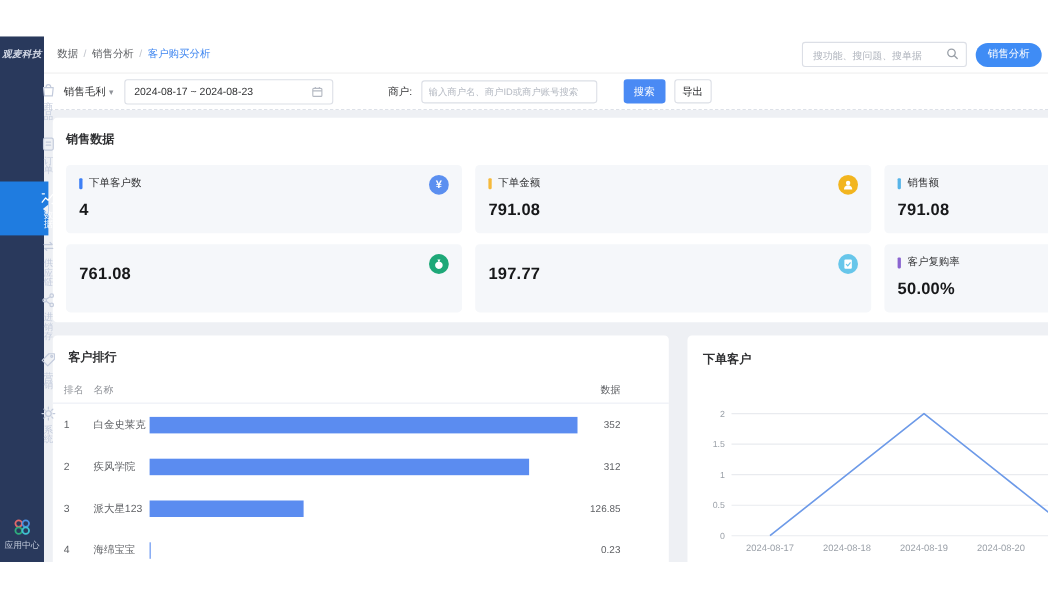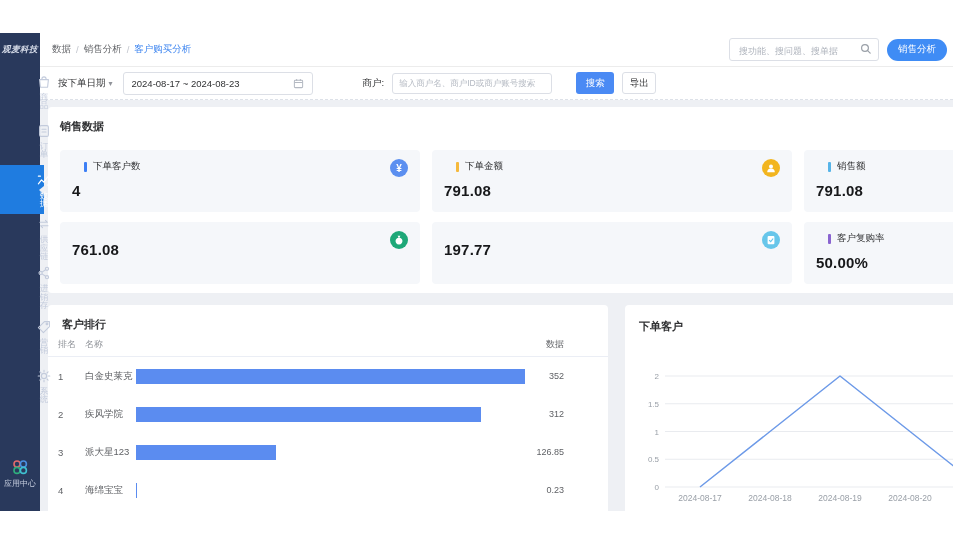--- a/index.html
+++ b/index.html
@@ -11,21 +11,21 @@
   #sidebar{position:absolute;left:0;top:0;width:40px;height:478px;background:#29395c;z-index:5;}
   .logo{height:34px;display:flex;align-items:center;justify-content:center;}
   .logo span{color:#d3d9e6;font-size:8.5px;font-style:italic;font-weight:bold;letter-spacing:.5px;}
   .side-item{position:relative;height:49px;display:flex;flex-direction:column;align-items:center;justify-content:center;gap:3px;cursor:pointer;padding-left:44px;}
   .side-item .lbl{font-size:8.5px;color:#c3cbdc;line-height:1;}
   .side-item svg{display:block;}
   .side-item.active{background:#1f7ce0;}
   .side-item.active .lbl{color:#fff;}
   .side-item.active::after{content:"";position:absolute;right:0;top:50%;margin-top:-4px;
        border-top:4px solid transparent;border-bottom:4px solid transparent;border-right:5px solid #eef0f4;}
-  #app-center{position:absolute;left:0;bottom:22px;width:40px;display:flex;flex-direction:column;align-items:center;gap:2px;cursor:pointer;}
+  #app-center{position:absolute;left:0;bottom:10px;width:40px;display:flex;flex-direction:column;align-items:center;gap:2px;cursor:pointer;}
   #app-center .lbl{font-size:8px;color:#c3cbdc;}
 
   
   #main{position:absolute;left:40px;top:0;width:913px;height:478px;}
 
   #topbar{position:absolute;left:0;top:0;width:913px;height:33px;background:#fff;border-bottom:1px solid #ececec;
           display:flex;align-items:center;}
   .crumbs{display:flex;align-items:center;gap:5px;padding-left:12px;font-size:9.5px;}
   .crumb{color:#606266;cursor:pointer;}
   .crumb.current{color:#3d85f0;}
@@ -55,31 +55,31 @@
   #content-bg{position:absolute;left:0;top:67px;width:913px;height:411px;background:#eef0f4;}
 
   .panel{position:absolute;background:#fff;border-radius:4px;}
   .panel-title{font-size:11px;font-weight:bold;color:#303133;}
 
   
   #sales-panel{left:8px;top:74px;width:1120px;height:186px;padding:12px;box-sizing:border-box;}
   #sales-panel .panel-title{margin-bottom:16px;}
   .cards{display:grid;grid-template-columns:repeat(3,360px);grid-auto-rows:62px;gap:10px 12px;}
   .stat-card{position:relative;background:#f5f7fa;border-radius:4px;padding:10px 12px;box-sizing:border-box;}
-  .card-top{display:flex;align-items:center;gap:6px;margin-left:12px;}
+  .card-top{display:flex;align-items:center;gap:6px;}
   .card-accent{width:3px;height:10px;border-radius:1px;background:#3d7ff5;}
   .card-label{font-size:9.5px;color:#303133;}
   .card-icon{position:absolute;right:12px;top:9px;width:18px;height:18px;border-radius:50%;
              display:flex;align-items:center;justify-content:center;color:#fff;font-size:10px;font-weight:bold;}
   .card-value{margin-top:9px;font-size:15px;font-weight:bold;color:#17181a;letter-spacing:.2px;}
 
   
   #ranking-panel{left:8px;top:272px;width:560px;height:210px;padding:12px 0 0 0;box-sizing:border-box;}
   #ranking-panel .panel-title{padding-left:14px;}
-  .rank-header{display:flex;align-items:center;height:24px;border-bottom:1px solid #ebeef5;
+  .rank-header{display:flex;align-items:center;height:24px;margin-top:10px;border-bottom:1px solid #ebeef5;
                font-size:9px;color:#909399;}
   .rank-row{display:flex;align-items:center;height:38px;font-size:9.5px;color:#606266;}
   .col-rank{width:27px;padding-left:10px;flex:none;}
   .col-name{width:51px;flex:none;}
   .col-bar{width:389px;flex:none;display:flex;align-items:center;}
   .rank-bar{height:15px;background:#5b8cf0;}
   .col-value{flex:1;text-align:right;padding-right:44px;font-size:9px;color:#606266;}
   .rank-header .col-value{padding-right:44px;}
 
   
@@ -198,21 +198,21 @@
               <circle cx="5" cy="5" r="3.4"></circle>
                 <path d="M7.6 7.6l2.6 2.6"></path>
             </g>
           </svg>
         </div>
         <button class="guide-btn">销售分析</button>
       </div>
     </div>
 
     <div id="filterbar">
-      <span class="ftext">按下单日期</span>
+      <span class="ftext">销售毛利</span>
       <span class="caret">▾</span>
       <div class="datebox">
         <span class="dtext">2024-08-17 ~ 2024-08-23</span>
         <svg width="11" height="11" viewBox="0 0 12 12">
           <g fill="none" stroke="#b4b9c2" stroke-width="1.1">
             <rect x="1.5" y="2.5" width="9" height="8" rx="1"></rect>
               <path d="M1.5 5h9M4 1.2v2M8 1.2v2"></path>
           </g>
         </svg>
       </div>

